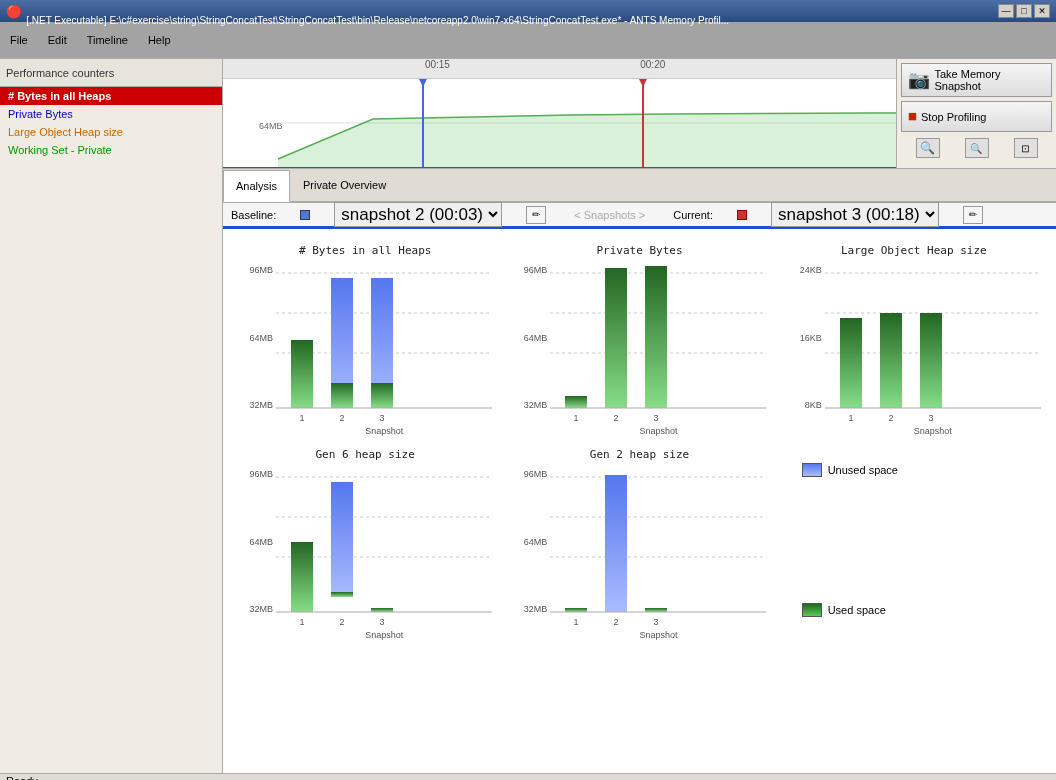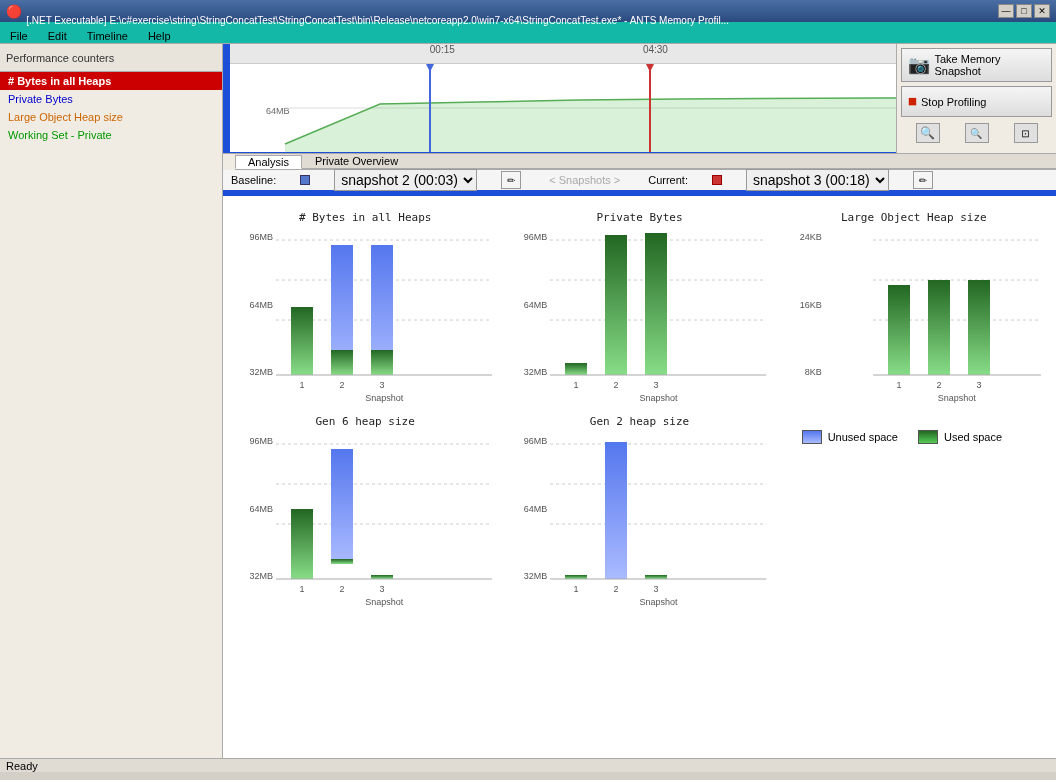--- a/index.html
+++ b/index.html
@@ -19,27 +19,27 @@
     .title-bar-left { display: flex; align-items: center; gap: 4px; }
     .title-bar-right { display: flex; gap: 2px; }
     .title-btn {
       width: 16px; height: 14px; background: #d4d0c8; border: 1px solid #888;
       font-size: 9px; display: flex; align-items: center; justify-content: center;
       cursor: pointer; color: black;
     }
 
     
     .menu-bar {
-      background: #14b8a6;
+      background: #a3a3a3;
       border-bottom: 1px solid #aaa;
-      padding: 6px 4px;
+      padding: 18px 4px;
       display: flex;
       gap: 8px;
       height: 22px;
-      align-items: flex-start;
+      align-items: center;
     }
     .menu-item {
       padding: 2px 6px;
       cursor: pointer;
       font-size: 11px;
     }
 
     
     .main-container {
       display: flex;
@@ -82,24 +82,23 @@
     }
 
     
     .timeline-area {
       display: flex;
       height: 110px;
       border-bottom: 1px solid #aaa;
     }
     .timeline-chart {
       flex: 1;
-      background: #1d4ed8;
+      background: #0f766e;
       position: relative;
       overflow: hidden;
-      padding-left: 7px;
     }
     .timeline-controls {
       width: 160px;
       background: #f0ece4;
       border-left: 1px solid #aaa;
       display: flex;
       flex-direction: column;
       gap: 4px;
       padding: 4px;
     }
@@ -139,22 +138,21 @@
       display: flex; align-items: center; justify-content: center;
       font-size: 12px;
     }
 
     
     .tab-bar {
       display: flex;
       align-items: center;
       background: #e0dcd4;
       border-bottom: 2px solid #aaa;
-      height: 16px;
-      margin-left: 12px;
+      height: 34px;
     }
     .tab {
       padding: 4px 12px;
       cursor: pointer;
       font-size: 11px;
       border: 1px solid transparent;
       height: 100%;
       display: flex;
       align-items: center;
     }
@@ -163,29 +161,29 @@
       border: 1px solid #aaa;
       border-bottom: 1px solid white;
       margin-bottom: -1px;
     }
 
     
     .snapshot-bar {
       display: flex;
       align-items: center;
       background: #f5f5f5;
-      border-bottom: 6px solid #1d4ed8;
+      border-bottom: 3px solid #1d4ed8;
       padding: 3px 8px;
       gap: 24px;
       font-size: 11px;
       height: 26px;
       flex-shrink: 0;
     }
     .snapshot-bar select {
-      font-size: 14px;
+      font-size: 17px;
       padding: 1px 2px;
       border: 1px solid #999;
     }
     .snapshot-bar .sep { color: #aaa; margin: 0 4px; }
     .snapshot-indicator-blue {
       width: 10px; height: 10px; background: #5577cc; border: 1px solid #336;
       display: inline-block;
     }
     .snapshot-indicator-red {
       width: 10px; height: 10px; background: #cc3333; border: 1px solid #900;
@@ -218,22 +216,22 @@
       font-size: 11px;
       font-family: monospace;
       text-align: center;
       margin-bottom: 6px;
       color: #222;
     }
 
     
     .legend-area {
       display: flex;
-      flex-direction: row;
-      justify-content: flex-start;
+      flex-direction: column;
+      justify-content: space-between;
       align-items: flex-start;
       padding: 20px;
       gap: 20px;
     }
     .legend-item {
       display: flex;
       align-items: center;
       gap: 6px;
       font-size: 11px;
     }
@@ -289,21 +287,21 @@
   </div>
 
   <div class="right-panel">
 
     <div class="timeline-area">
 
       <div class="timeline-chart">
 
         <div style="height:20px; background:#e8e8e8; border-bottom:1px solid #ccc; position:relative;">
           <span style="position:absolute; left:30%; font-size:10px; color:#555;">00:15</span>
-          <span style="position:absolute; left:62%; font-size:10px; color:#555;">04:30</span>
+          <span style="position:absolute; left:62%; font-size:10px; color:#555;">00:20</span>
         </div>
 
         <div style="flex:1; position:relative; height:88px; background:white;">
           <svg width="100%" height="88">
 
             <text x="36" y="50" font-size="9" fill="#666">64MB</text>
 
             <line x1="55" y1="44" x2="100%" y2="44" stroke="#ddd" stroke-width="1"></line>
 
             <polyline points="55,80 150,40 250,38 350,36 450,35 650,34 750,34 880,34" fill="none" stroke="#55aa55" stroke-width="1.5"></polyline>
@@ -433,21 +431,21 @@
                 <text x="66" y="158" font-size="9" text-anchor="middle" fill="#555">2</text>
                 <text x="106" y="158" font-size="9" text-anchor="middle" fill="#555">3</text>
               </svg>
               <div style="text-align:center; font-size:9px; color:#555; margin-top:-4px;">Snapshot</div>
             </div>
           </div>
         </div>
 
         <div class="chart-container">
           <div class="chart-title">Large Object Heap size</div>
-          <div style="display:flex; height:165px;gap:48px;">
+          <div style="display:flex; height:165px;">
             <div style="width:38px; display:flex; flex-direction:column; justify-content:space-between; align-items:flex-end; padding-right:3px; padding-top:2px; padding-bottom:18px; font-size:9px; color:#555;">
               <span>24KB</span>
               <span>16KB</span>
               <span>8KB</span>
             </div>
             <div style="flex:1; position:relative;">
               <svg width="100%" height="100%">
                 <line x1="0" y1="10" x2="100%" y2="10" stroke="#ccc" stroke-dasharray="3,3"></line>
                 <line x1="0" y1="50" x2="100%" y2="50" stroke="#ccc" stroke-dasharray="3,3"></line>
                 <line x1="0" y1="90" x2="100%" y2="90" stroke="#ccc" stroke-dasharray="3,3"></line>

